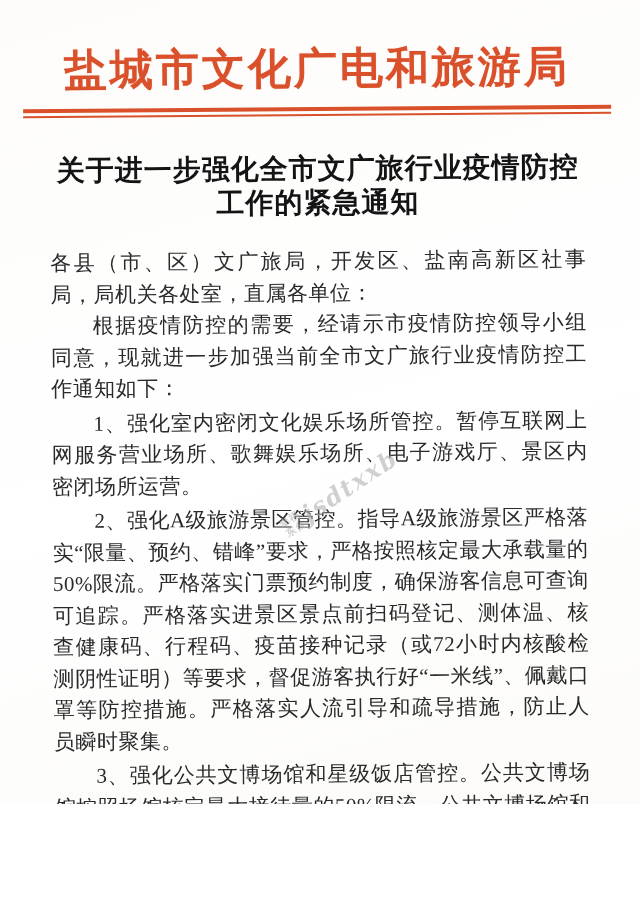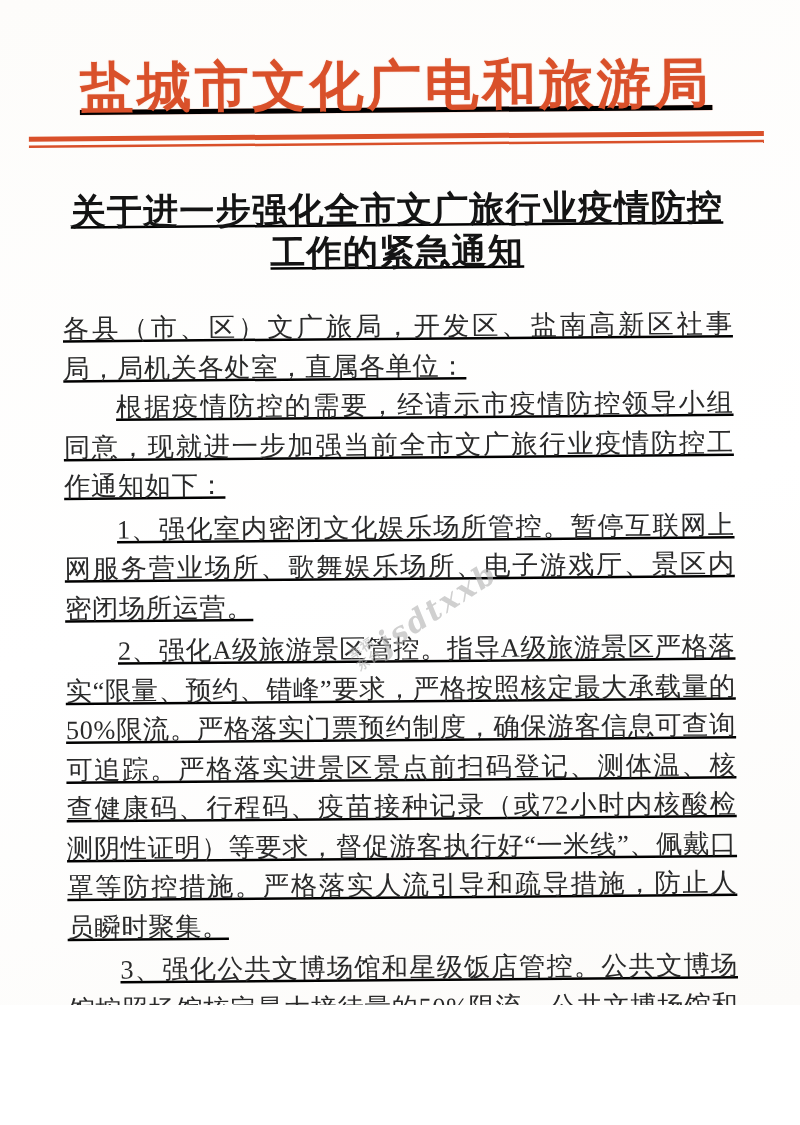--- a/index.html
+++ b/index.html
@@ -5,21 +5,20 @@
   html, body { margin:0; padding:0; }
   body {
     width:640px; height:900px; overflow:hidden;
     background:#ffffff;
     font-family:"Liberation Serif","DejaVu Serif",serif;
   }
   .page {
     position:relative; width:640px; height:804px;
     background:linear-gradient(165deg,#fdfcfa 0%, #ffffff 55%, #fcfbf9 100%);
     overflow:hidden;
-    text-decoration:underline;
   }
   .tilt { transform:rotate(-0.45deg); transform-origin:50% 50%; }
 
   .masthead {
     margin:40px 10px 0;
     text-align:center;
     color:#d9502a;
     font-size:43px;
     font-weight:bold;
     letter-spacing:3px;

